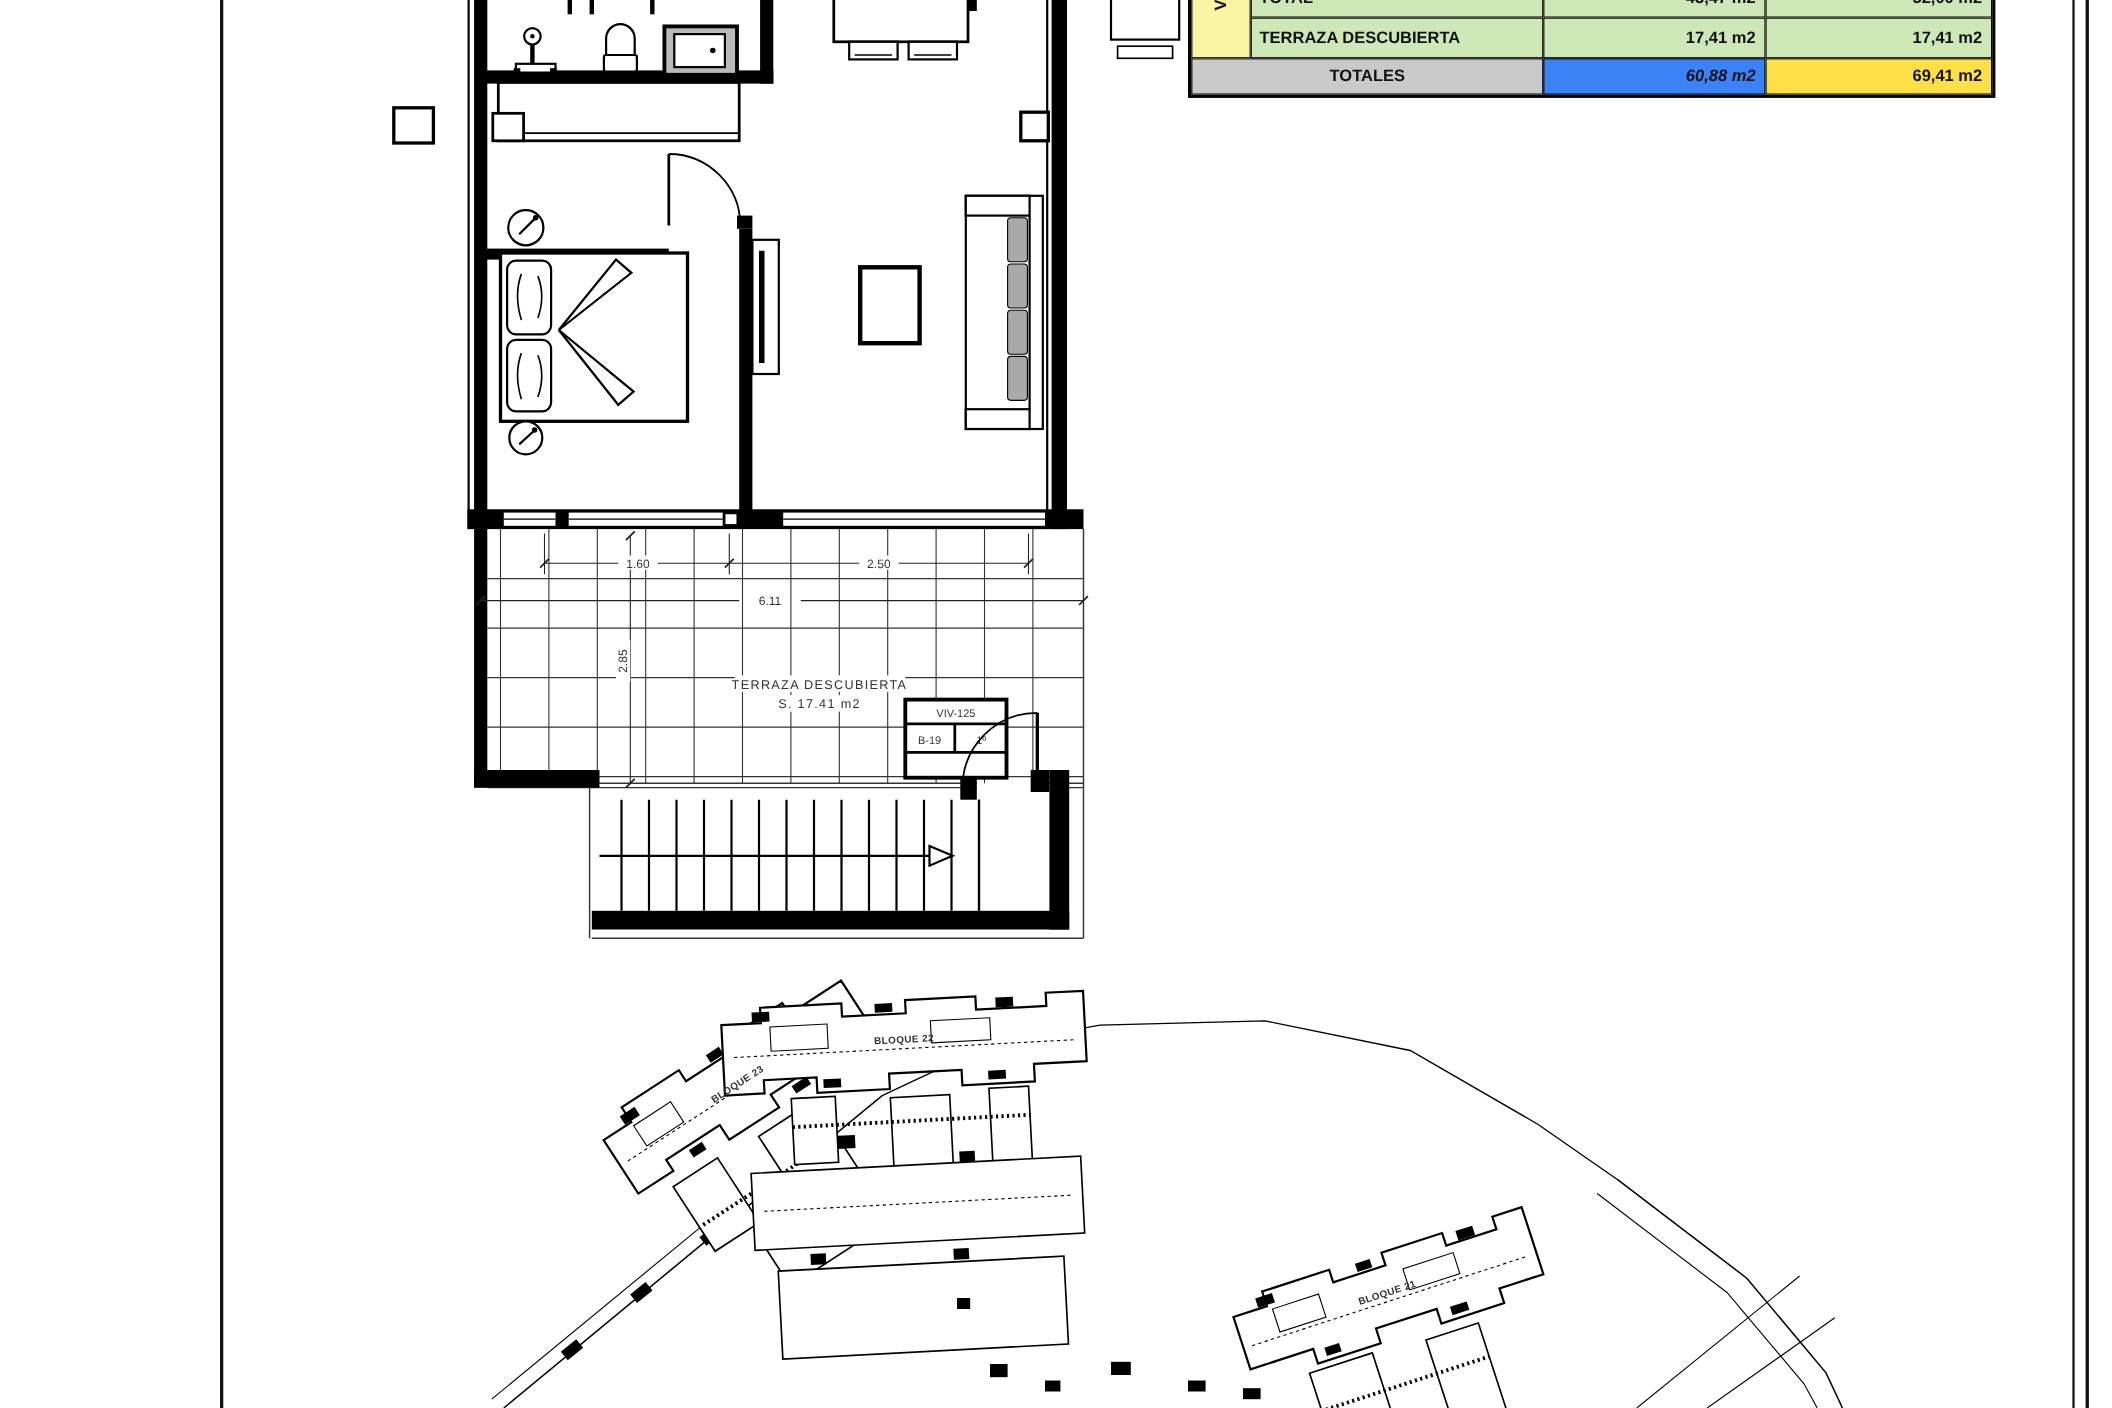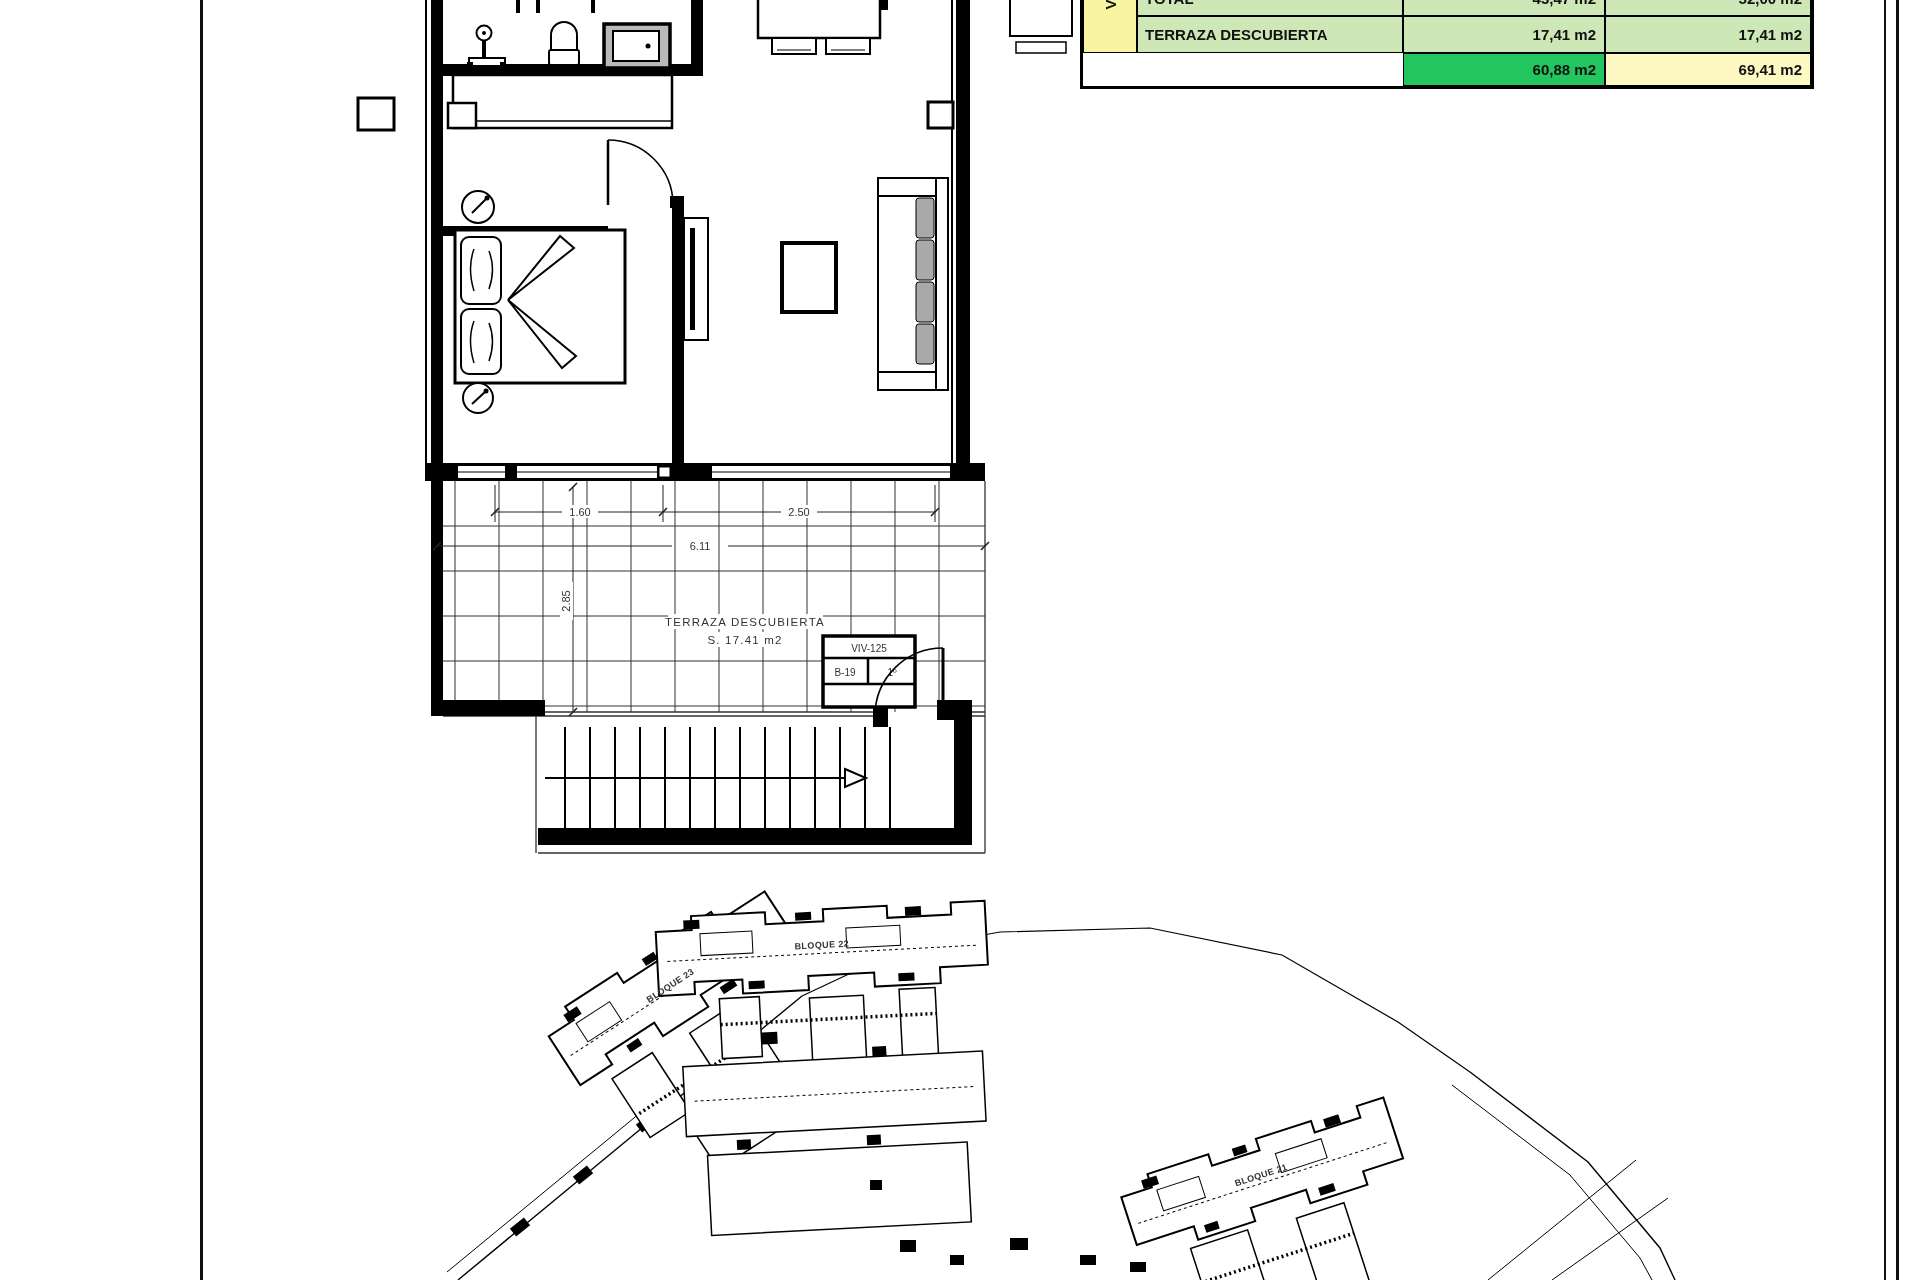--- a/index.html
+++ b/index.html
@@ -284,17 +284,18 @@
   <div class="tbl">
     <div class="c ylw" style="background-color: rgb(249, 244, 162);">
       <span class="vglyph">V</span>
     </div>
     <div class="c lab grn" style="grid-area: 1 / 2; background-color: rgb(205, 232, 182);">TOTAL</div>
     <div class="c val grn" style="grid-area: 1 / 3; background-color: rgb(205, 232, 182);">43,47 m2</div>
     <div class="c val grn" style="grid-area: 1 / 4; background-color: rgb(205, 232, 182);">52,00 m2</div>
     <div class="c lab grn" style="grid-area: 2 / 2; background-color: rgb(205, 232, 182);">TERRAZA DESCUBIERTA</div>
     <div class="c val grn" style="grid-area: 2 / 3; background-color: rgb(205, 232, 182);">17,41 m2</div>
     <div class="c val grn" style="grid-area: 2 / 4; background-color: rgb(205, 232, 182);">17,41 m2</div>
-    <div class="c val" style="grid-area: 3 / 3; background-color: #22c55e;">60,88 m2</div>
-    <div class="c val" style="grid-area: 3 / 4; background-color: #fef9c3;">69,41 m2</div>
+    <div class="c totlab" style="grid-row: 3; background-color: rgb(201, 201, 201);">TOTALES</div>
+    <div class="c val" style="grid-area: 3 / 3; background-color: #3b82f6; font-style: italic;">60,88 m2</div>
+    <div class="c val" style="grid-area: 3 / 4; background-color: #fde047;">69,41 m2</div>
   </div>
 
 </div>
 
 </body></html>

